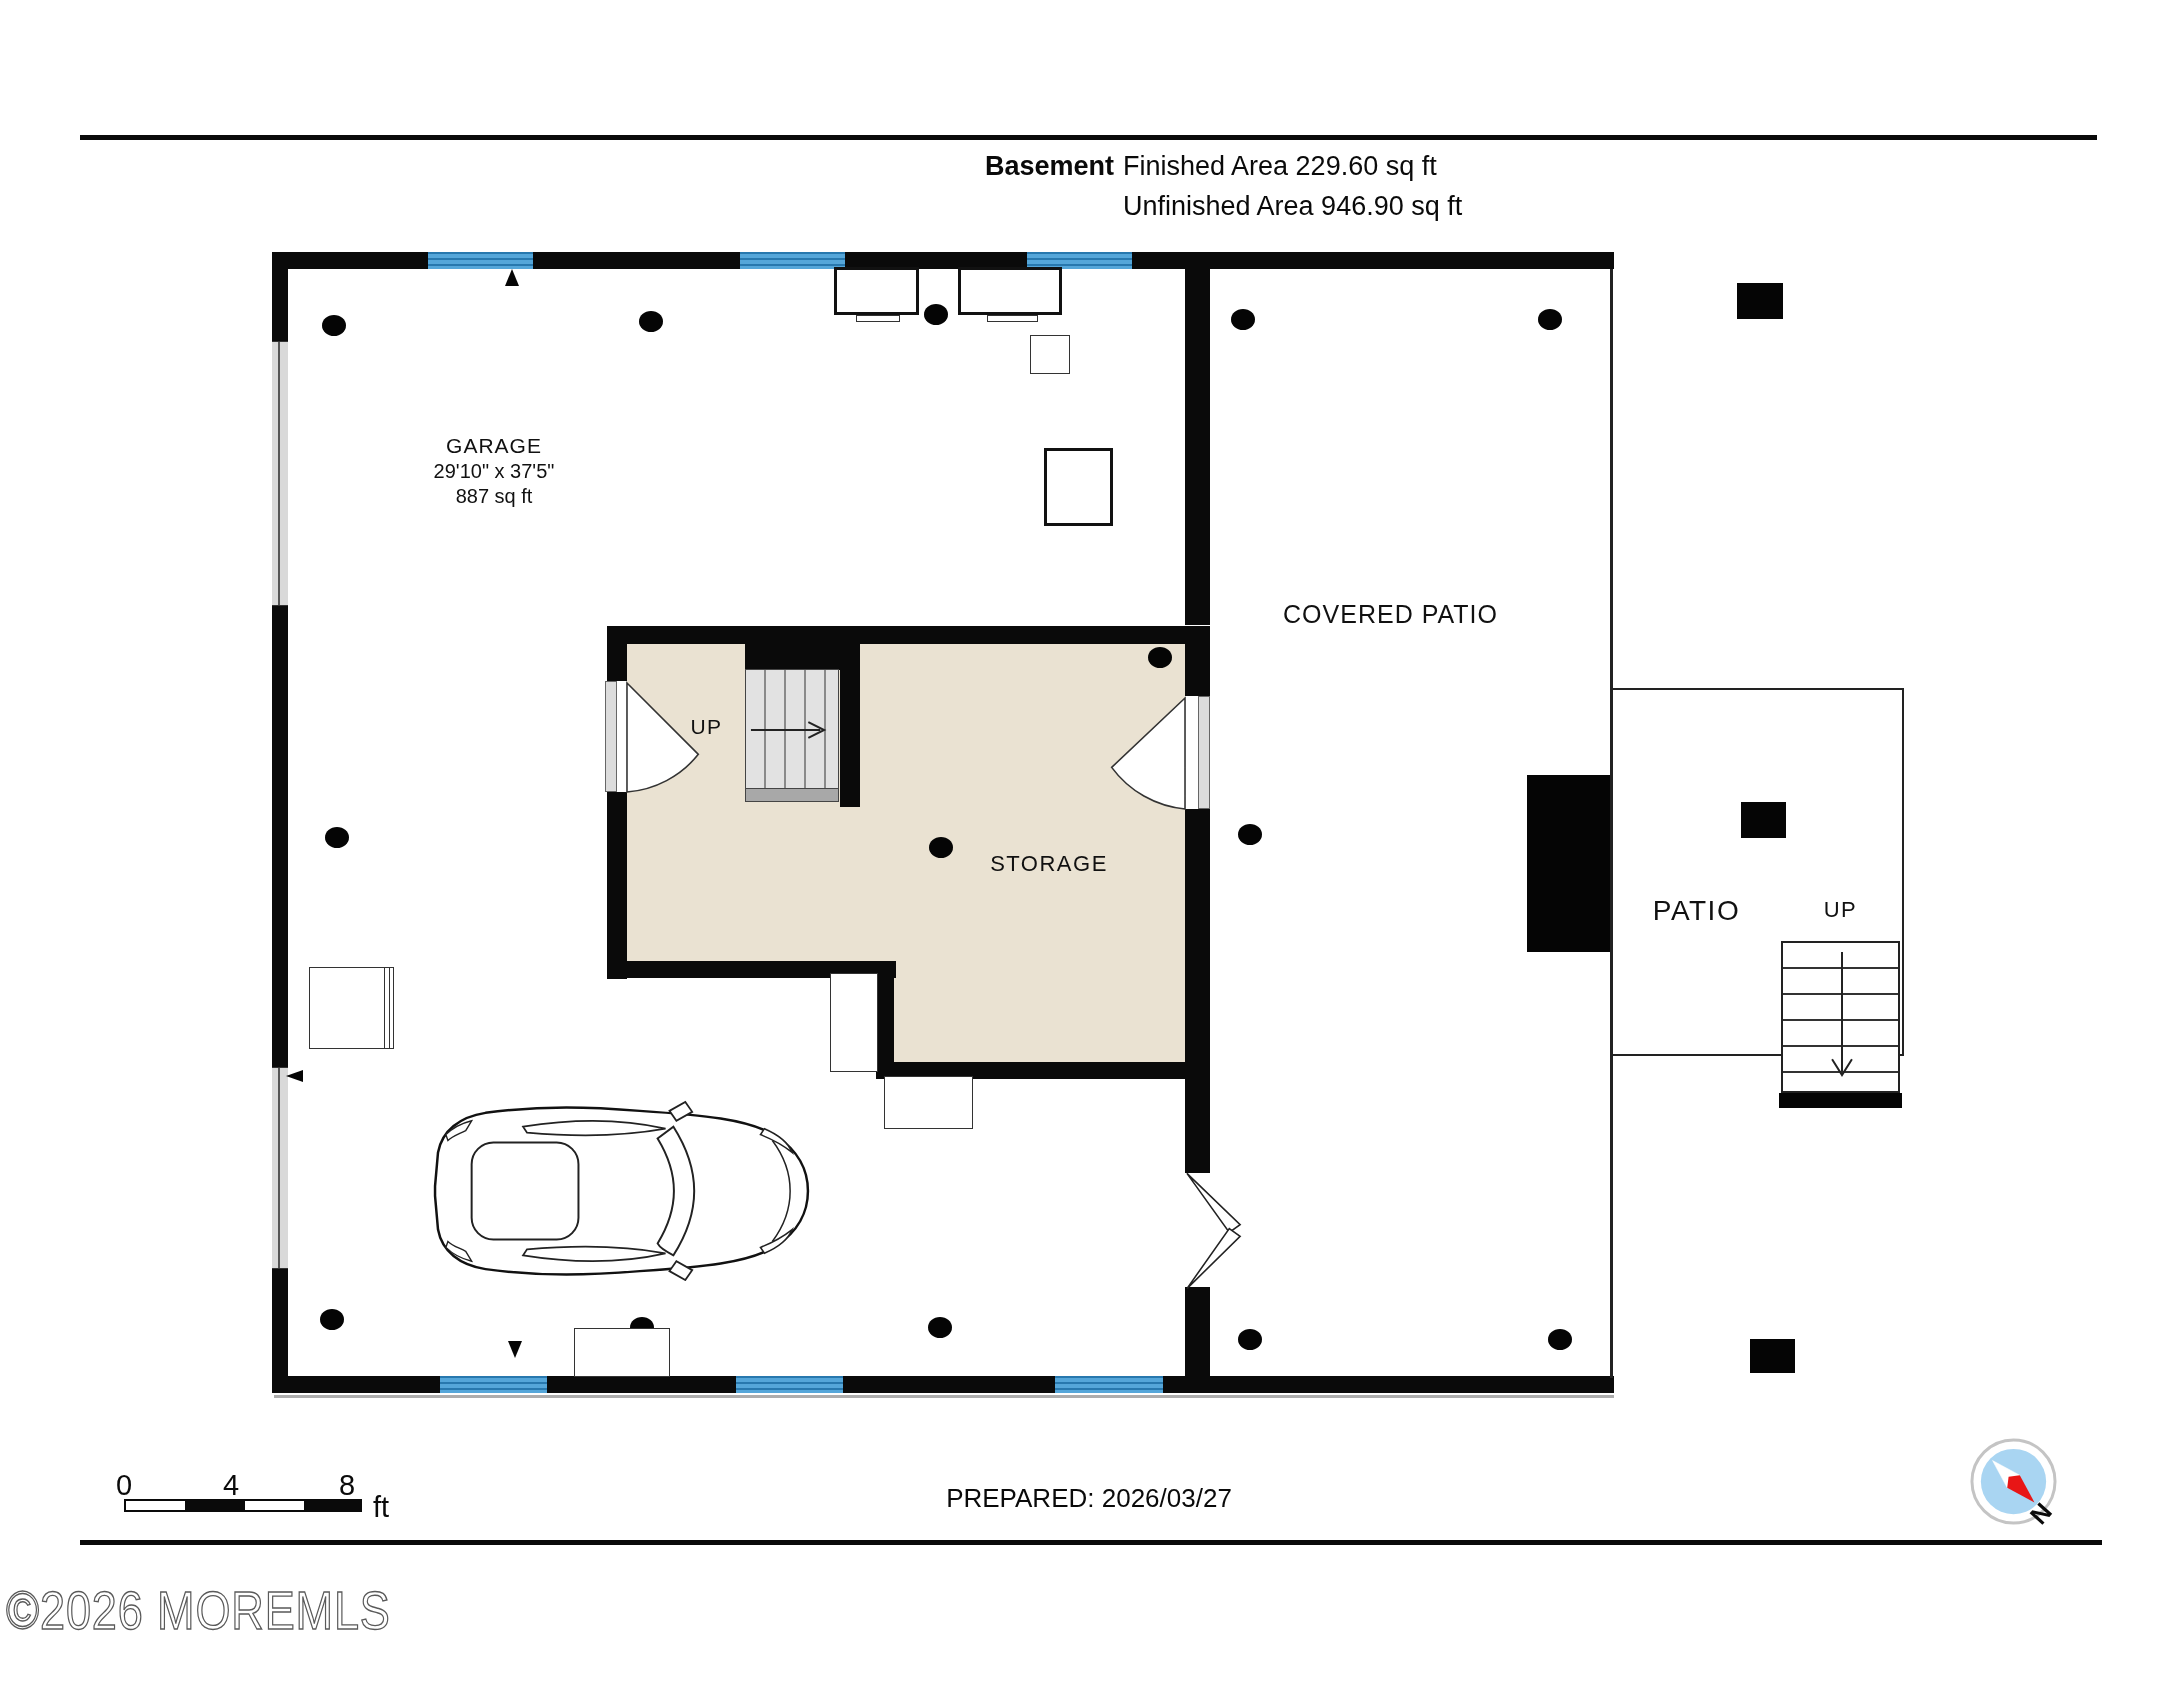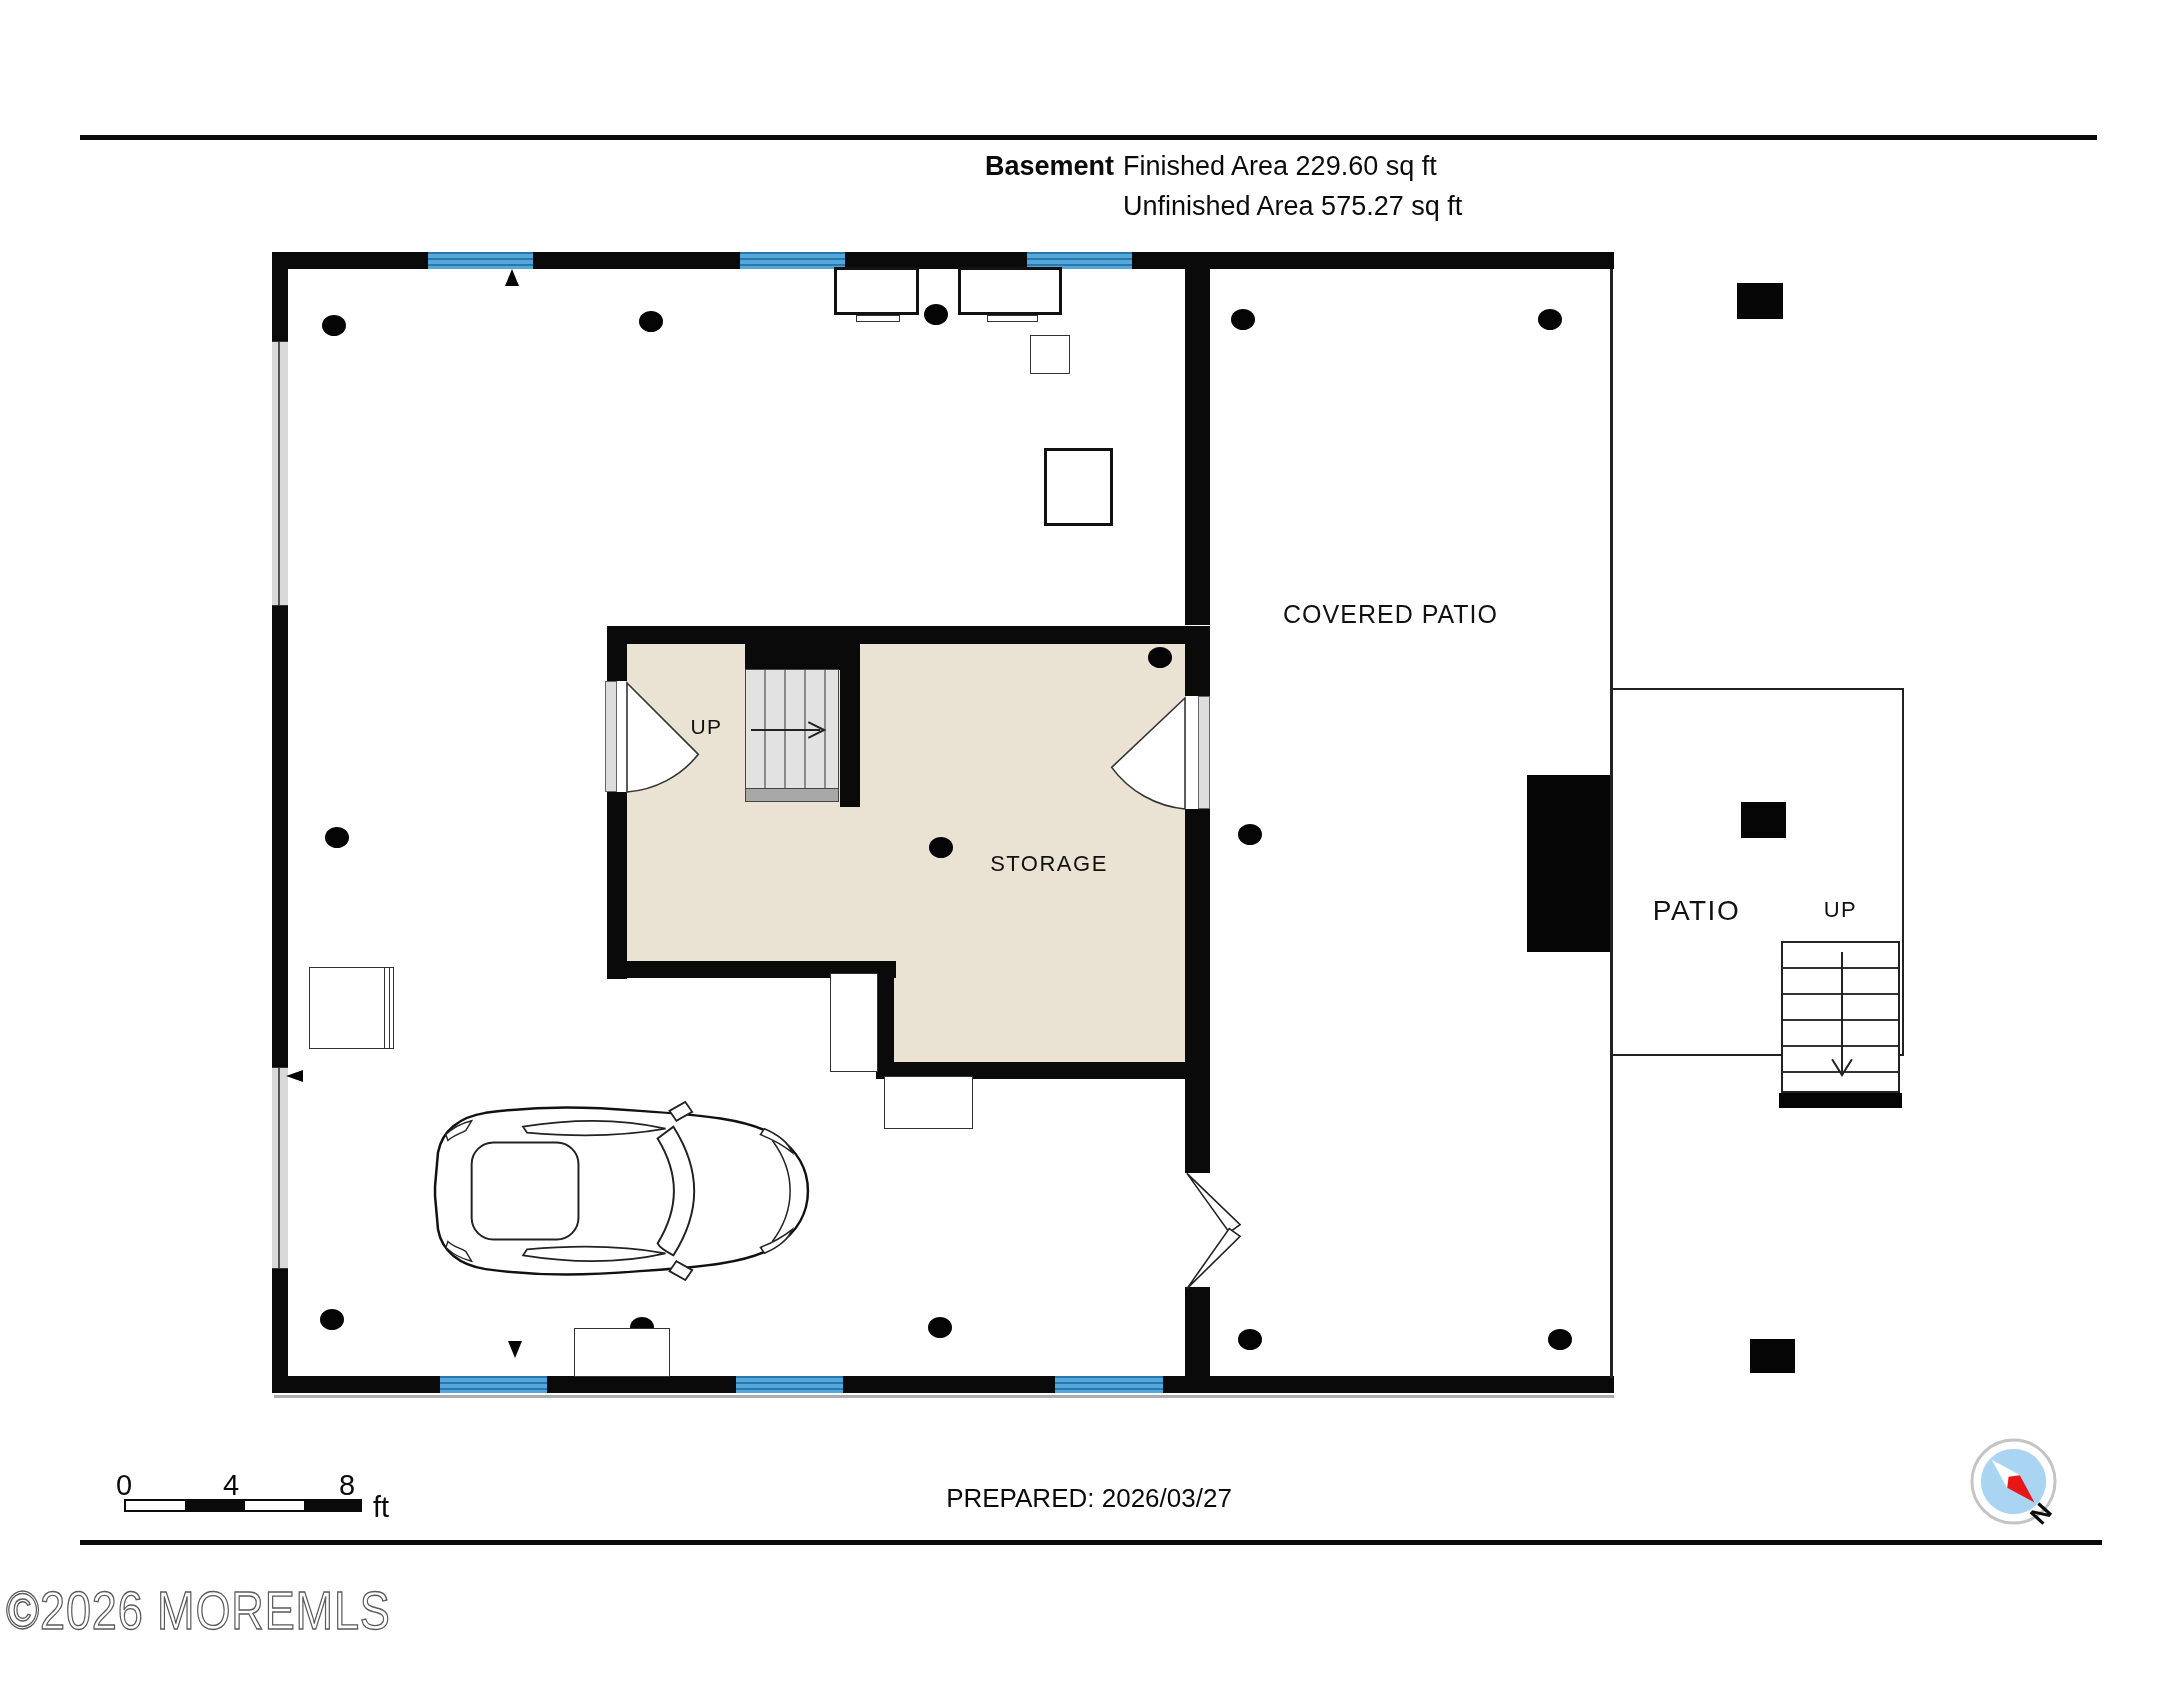--- a/index.html
+++ b/index.html
@@ -41,21 +41,21 @@
      transform:scaleX(.85);transform-origin:left top;letter-spacing:1px;white-space:nowrap;}
 </style>
 </head>
 <body>
 
 <div class="page">
 
   <div class="abs rule" style="left:80px;top:135px;width:2017px;height:5px;"></div>
   <div class="abs arealabel bold" style="left:985px;top:151px;">Basement</div>
   <div class="abs arealabel" style="left:1123px;top:151px;">Finished Area 229.60 sq ft</div>
-  <div class="abs arealabel" style="left:1123px;top:191px;">Unfinished Area 575.27 sq ft</div>
+  <div class="abs arealabel" style="left:1123px;top:191px;">Unfinished Area 946.90 sq ft</div>
 
   <div class="abs" style="left:0;top:0;width:2178px;height:1683px;">
 
     <div class="beige" style="left:627px;top:644px;width:558px;height:318px;"></div>
     <div class="beige" style="left:894px;top:961px;width:291px;height:101px;"></div>
 
     <div class="wall" style="left:274px;top:252px;width:1340px;height:17px;"></div>
     <div class="wall" style="left:274px;top:1376px;width:1340px;height:17px;"></div>
     <div class="abs" style="left:274px;top:1395px;width:1340px;height:3px;background:#ADADAD;"></div>
     <div class="wall" style="left:272px;top:252px;width:16px;height:1141px;"></div>
@@ -102,20 +102,25 @@
     </svg>
 
     <div class="treads-h" style="left:745px;top:669px;width:94px;height:121px;"></div>
     <div class="abs" style="left:745px;top:788px;width:94px;height:14px;background:#A8A8A8;border:1px solid #444;box-sizing:border-box;"></div>
     <svg class="abs" style="left:747px;top:720px;" width="91" height="20" viewBox="0 0 92 20">
       <line x1="4" y1="10" x2="74" y2="10" stroke="#222" stroke-width="2"></line>
       <polyline points="62,2 78,10 62,18" fill="none" stroke="#222" stroke-width="2"></polyline>
     </svg>
     <div class="roomlabel" style="left:681px;top:715px;width:51px;font-size:21px;">UP</div>
 
+    <div class="roomlabel" style="left:385px;top:434px;width:218px;">
+      <div style="font-size:21px;letter-spacing:1px;">GARAGE</div>
+      <div style="font-size:20px;letter-spacing:0;margin-top:2px;">29'10" x 37'5"</div>
+      <div style="font-size:20px;letter-spacing:0;margin-top:2px;">887 sq ft</div>
+    </div>
     <div class="roomlabel" style="left:950px;top:851px;width:198px;">STORAGE</div>
     <div class="roomlabel small" style="left:1262px;top:600px;width:257px;letter-spacing:1px;">COVERED PATIO</div>
     <div class="roomlabel" style="left:1627px;top:895px;width:139px;font-size:28px;">PATIO</div>
     <div class="roomlabel" style="left:1806px;top:897px;width:69px;">UP</div>
 
     <div class="dot" style="left:322px;top:315px;"></div>
     <div class="dot" style="left:639px;top:311px;"></div>
     <div class="dot" style="left:924px;top:304px;"></div>
     <div class="dot" style="left:325px;top:827px;"></div>
     <div class="dot" style="left:320px;top:1309px;"></div>

